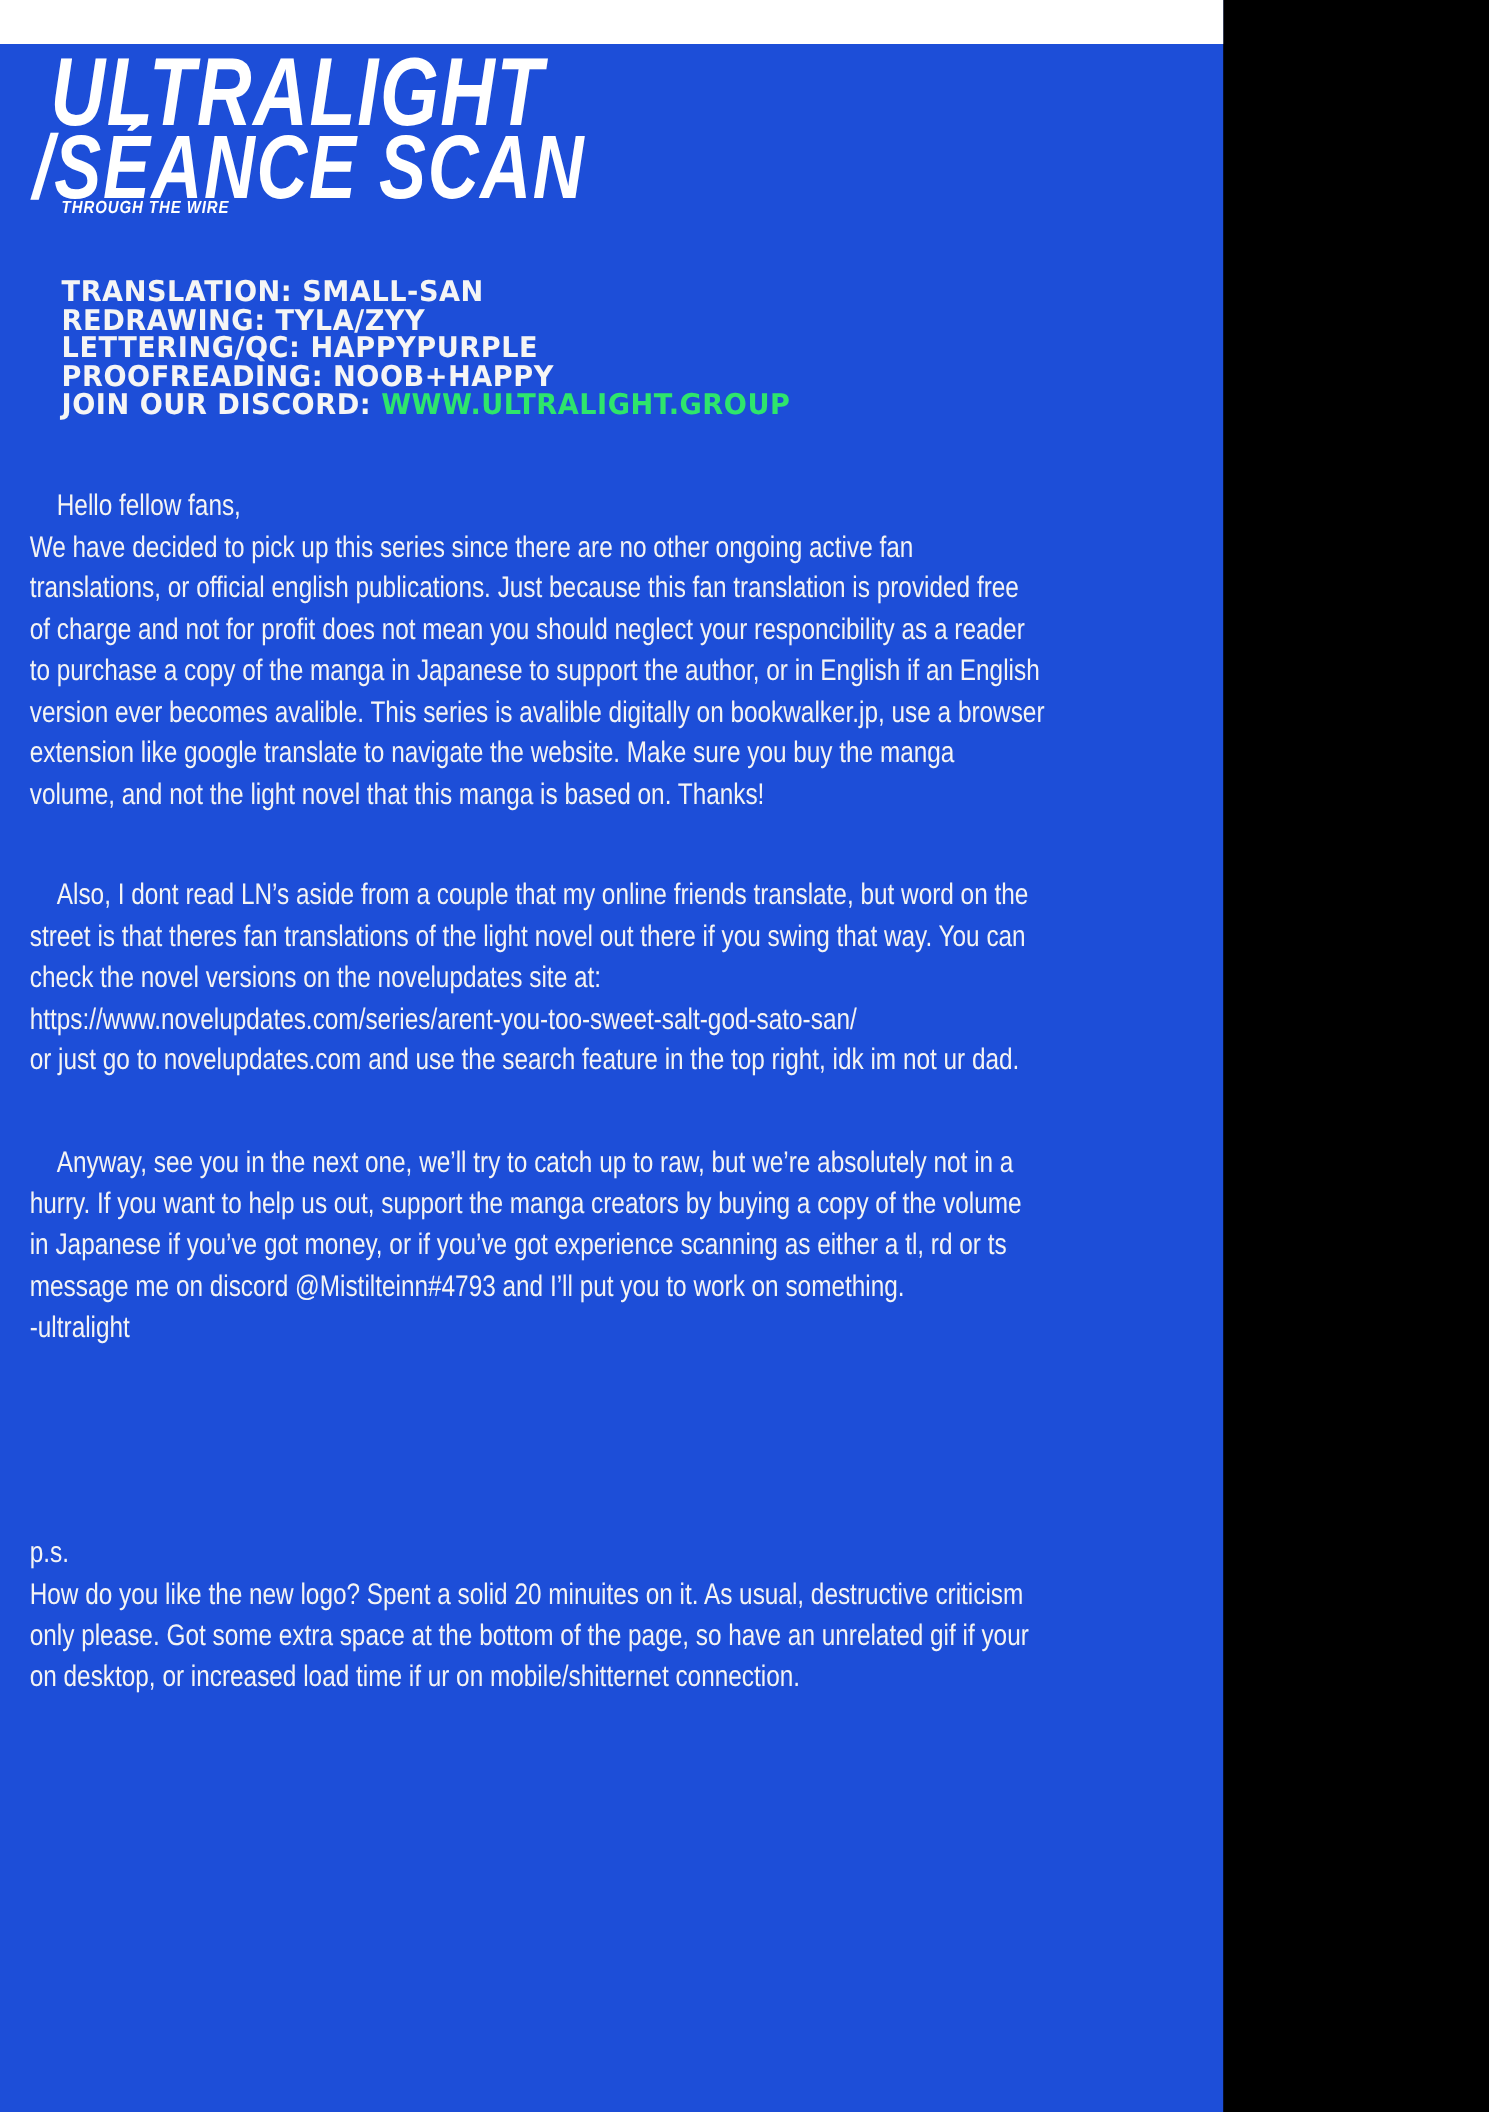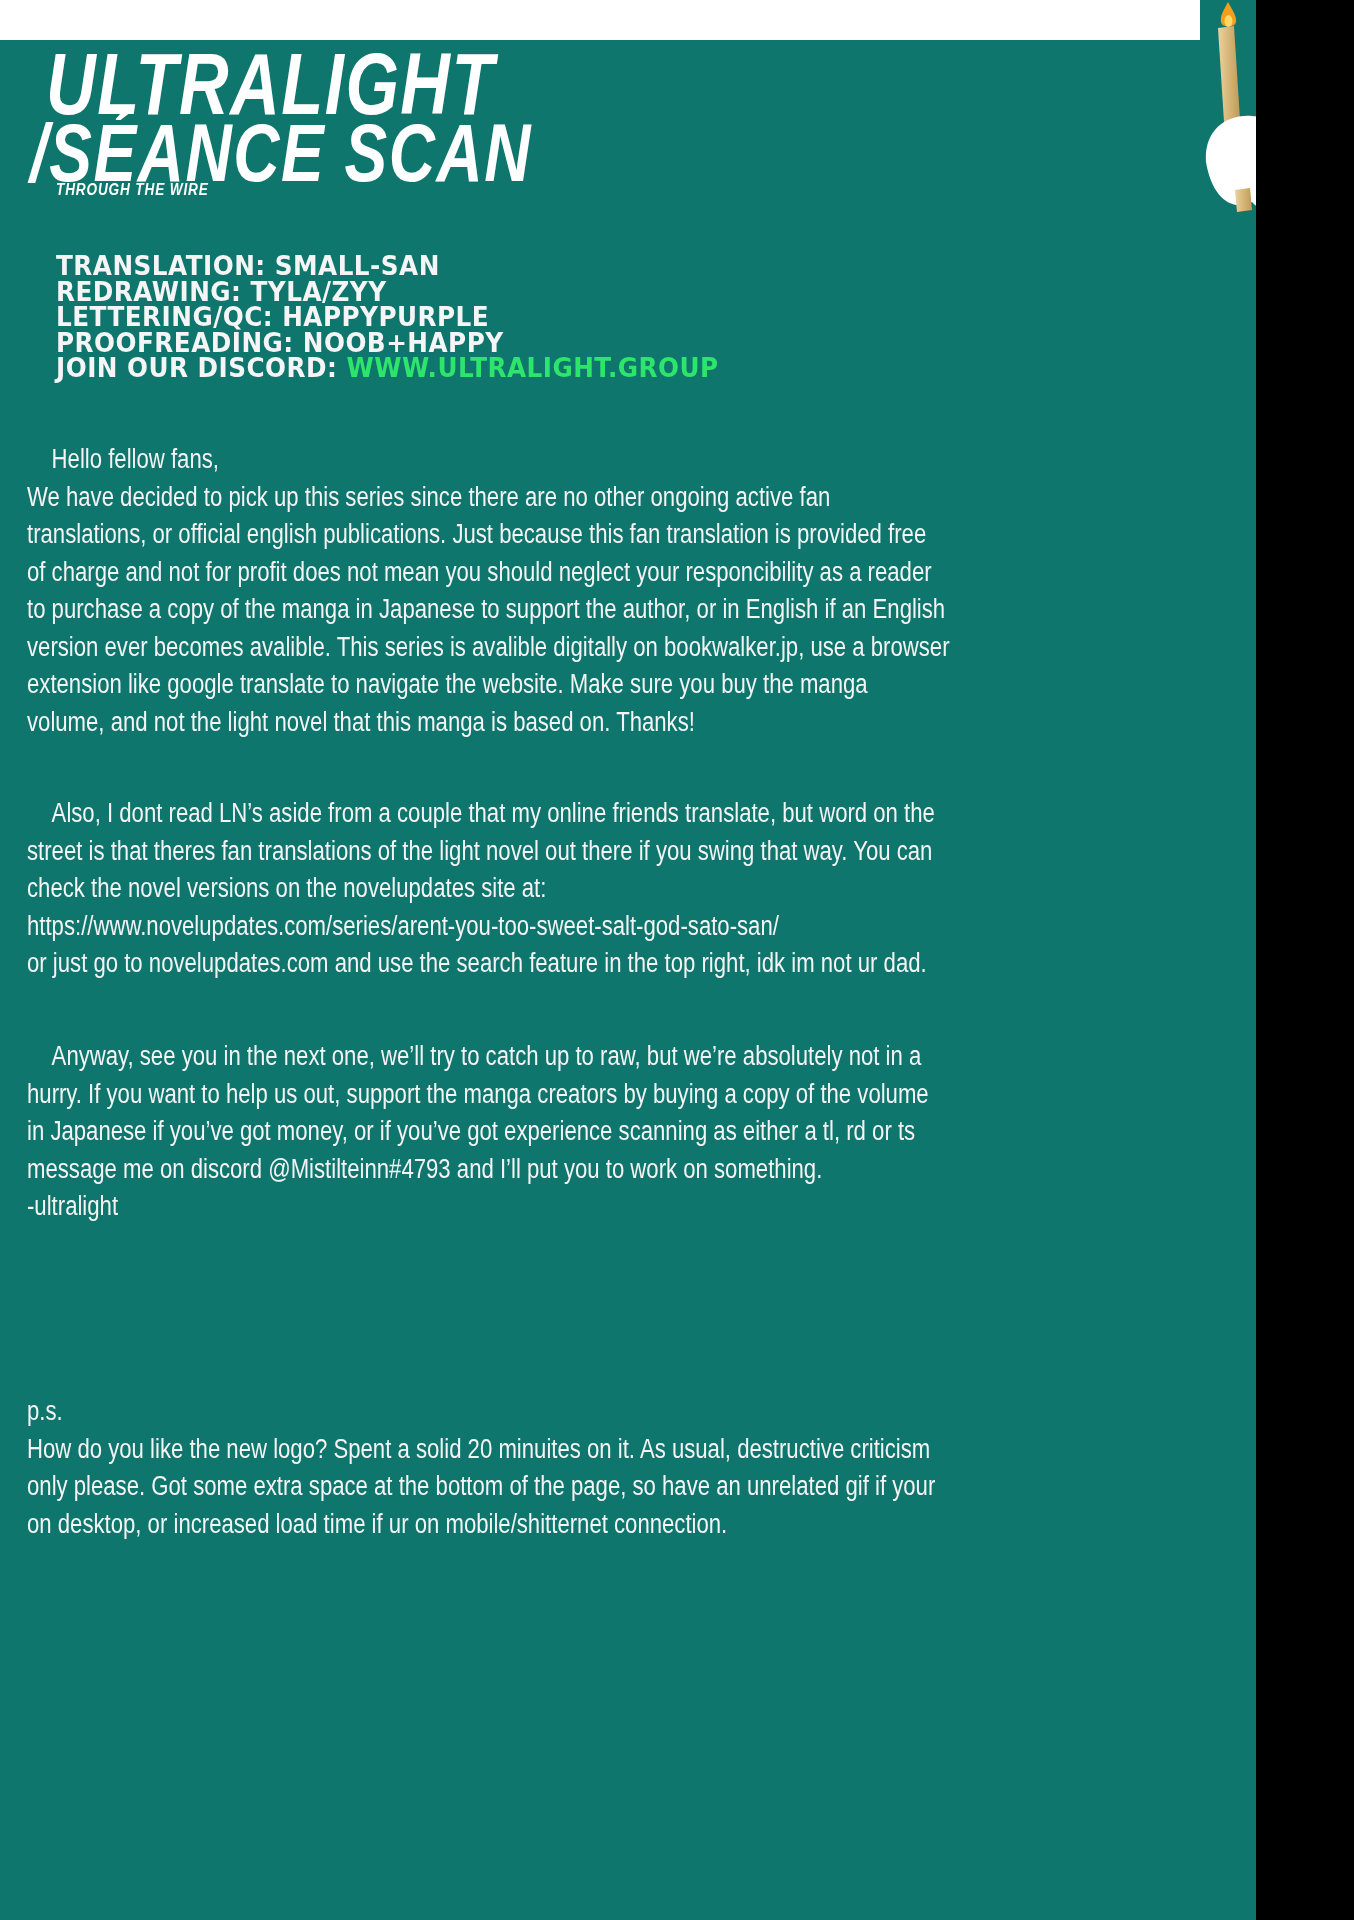--- a/index.html
+++ b/index.html
@@ -1,20 +1,20 @@
 <!DOCTYPE html>
 <html><head>
 <meta charset="utf-8">
 <style>
   html, body { margin: 0; padding: 0; background: #000; }
   .page {
     position: relative;
-    width: 1256px;
+    width: 1112px;
     height: 1920px;
-    background: #0f766e;
+    background: #1d4ed8;
     overflow: hidden;
     font-family: "Liberation Sans", sans-serif;
   }
   .top-strip {
     position: absolute;
     left: 0; top: 0;
     width: 1200px; height: 40px;
     background: #ffffff;
   }
   .logo-title {

